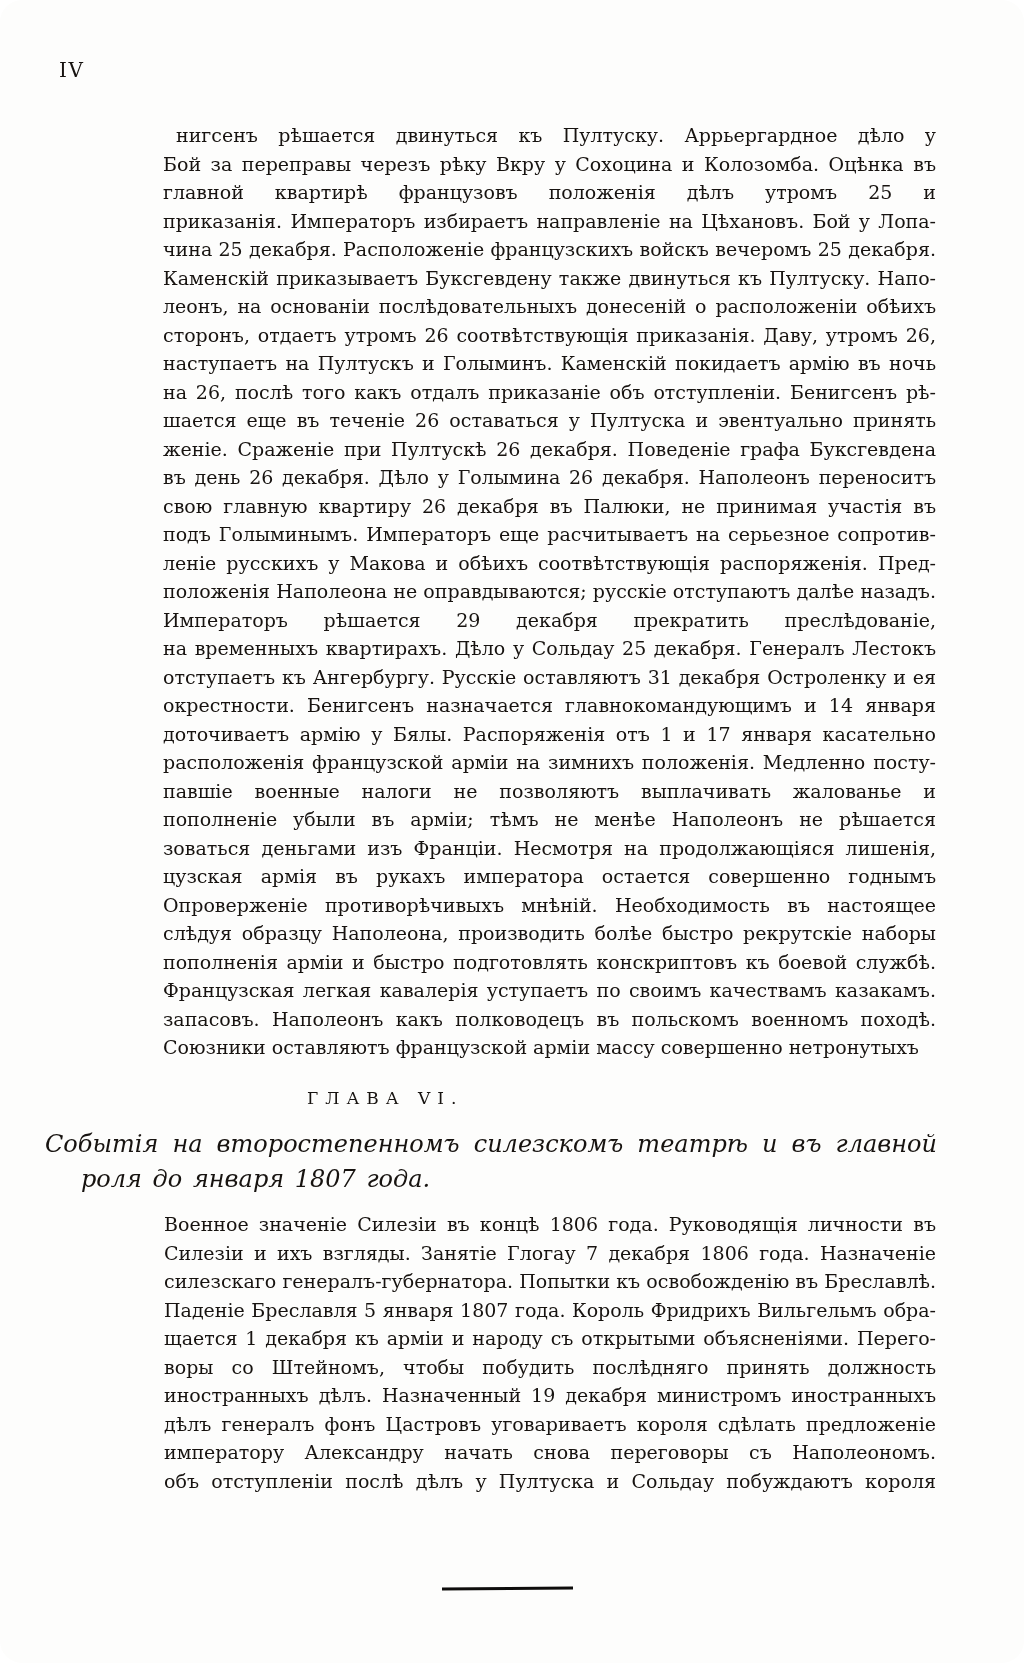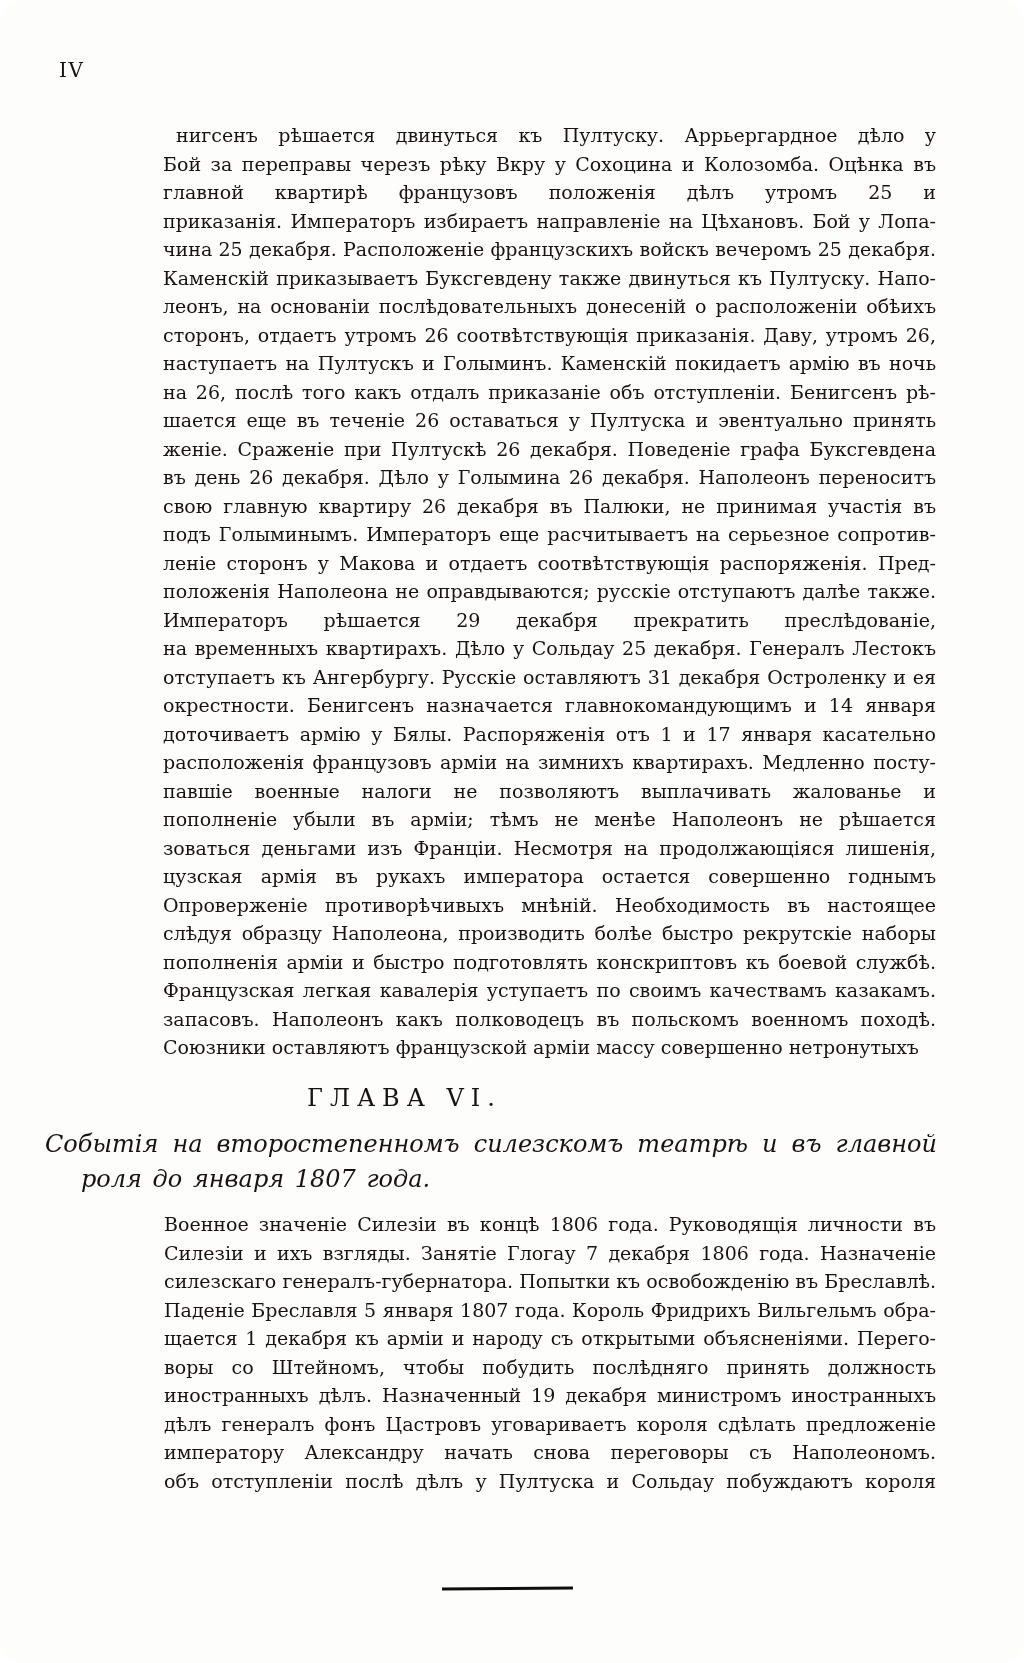--- a/index.html
+++ b/index.html
@@ -30,21 +30,21 @@
     white-space: normal;
   }
   .summary .jline:last-child { text-align-last: left; }
   #block1 { left: 163px; top: 121px; width: 773px; }
   #block1 .jline:first-child { text-indent: 13px; }
   #block2 { left: 164px; top: 1210px; width: 772px; }
   .chapter-heading {
     position: absolute;
     left: 307px;
     top: 1085px;
-    font-size: 24px;
+    font-size: 17px;
     line-height: 26px;
     letter-spacing: 7px;
     white-space: nowrap;
   }
   .chapter-title {
     position: absolute;
     left: 45px;
     top: 1127px;
     width: 892px;
     font-style: italic;
@@ -89,28 +89,28 @@
       <div class="jline">Каменскій приказываетъ Буксгевдену также двинуться къ Пултуску. Напо-</div>
       <div class="jline">леонъ, на основаніи послѣдовательныхъ донесеній о расположеніи обѣихъ</div>
       <div class="jline">сторонъ, отдаетъ утромъ 26 соотвѣтствующія приказанія. Даву, утромъ 26,</div>
       <div class="jline">наступаетъ на Пултускъ и Голыминъ. Каменскій покидаетъ армію въ ночь</div>
       <div class="jline">на 26, послѣ того какъ отдалъ приказаніе объ отступленіи. Бенигсенъ рѣ-</div>
       <div class="jline">шается еще въ теченіе 26 оставаться у Пултуска и эвентуально принять сра-</div>
       <div class="jline">женіе. Сраженіе при Пултускѣ 26 декабря. Поведеніе графа Буксгевдена</div>
       <div class="jline">въ день 26 декабря. Дѣло у Голымина 26 декабря. Наполеонъ переноситъ</div>
       <div class="jline">свою главную квартиру 26 декабря въ Палюки, не принимая участія въ дѣлѣ</div>
       <div class="jline">подъ Голыминымъ. Императоръ еще расчитываетъ на серьезное сопротив-</div>
-      <div class="jline">леніе сторонъ у Макова и отдаетъ соотвѣтствующія распоряженія. Пред-</div>
-      <div class="jline">положенія Наполеона не оправдываются; русскіе отступаютъ далѣе также.</div>
+      <div class="jline">леніе русскихъ у Макова и обѣихъ соотвѣтствующія распоряженія. Пред-</div>
+      <div class="jline">положенія Наполеона не оправдываются; русскіе отступаютъ далѣе назадъ.</div>
       <div class="jline">Императоръ рѣшается 29 декабря прекратить преслѣдованіе, расположившись</div>
       <div class="jline">на временныхъ квартирахъ. Дѣло у Сольдау 25 декабря. Генералъ Лестокъ</div>
       <div class="jline">отступаетъ къ Ангербургу. Русскіе оставляютъ 31 декабря Остроленку и ея</div>
       <div class="jline">окрестности. Бенигсенъ назначается главнокомандующимъ и 14 января сосре-</div>
       <div class="jline">доточиваетъ армію у Бялы. Распоряженія отъ 1 и 17 января касательно</div>
-      <div class="jline">расположенія французовъ арміи на зимнихъ квартирахъ. Медленно посту-</div>
+      <div class="jline">расположенія французской арміи на зимнихъ положенія. Медленно посту-</div>
       <div class="jline">павшіе военные налоги не позволяютъ выплачивать жалованье и затрудняютъ</div>
       <div class="jline">пополненіе убыли въ арміи; тѣмъ не менѣе Наполеонъ не рѣшается восполь-</div>
       <div class="jline">зоваться деньгами изъ Франціи. Несмотря на продолжающіяся лишенія, фран-</div>
       <div class="jline">цузская армія въ рукахъ императора остается совершенно годнымъ орудіемъ.</div>
       <div class="jline">Опроверженіе противорѣчивыхъ мнѣній. Необходимость въ настоящее время,</div>
       <div class="jline">слѣдуя образцу Наполеона, производить болѣе быстро рекрутскіе наборы для</div>
       <div class="jline">пополненія арміи и быстро подготовлять конскриптовъ къ боевой службѣ.</div>
       <div class="jline">Французская легкая кавалерія уступаетъ по своимъ качествамъ казакамъ.</div>
       <div class="jline">запасовъ. Наполеонъ какъ полководецъ въ польскомъ военномъ походѣ.</div>
       <div class="jline">Союзники оставляютъ французской арміи массу совершенно нетронутыхъ</div>

